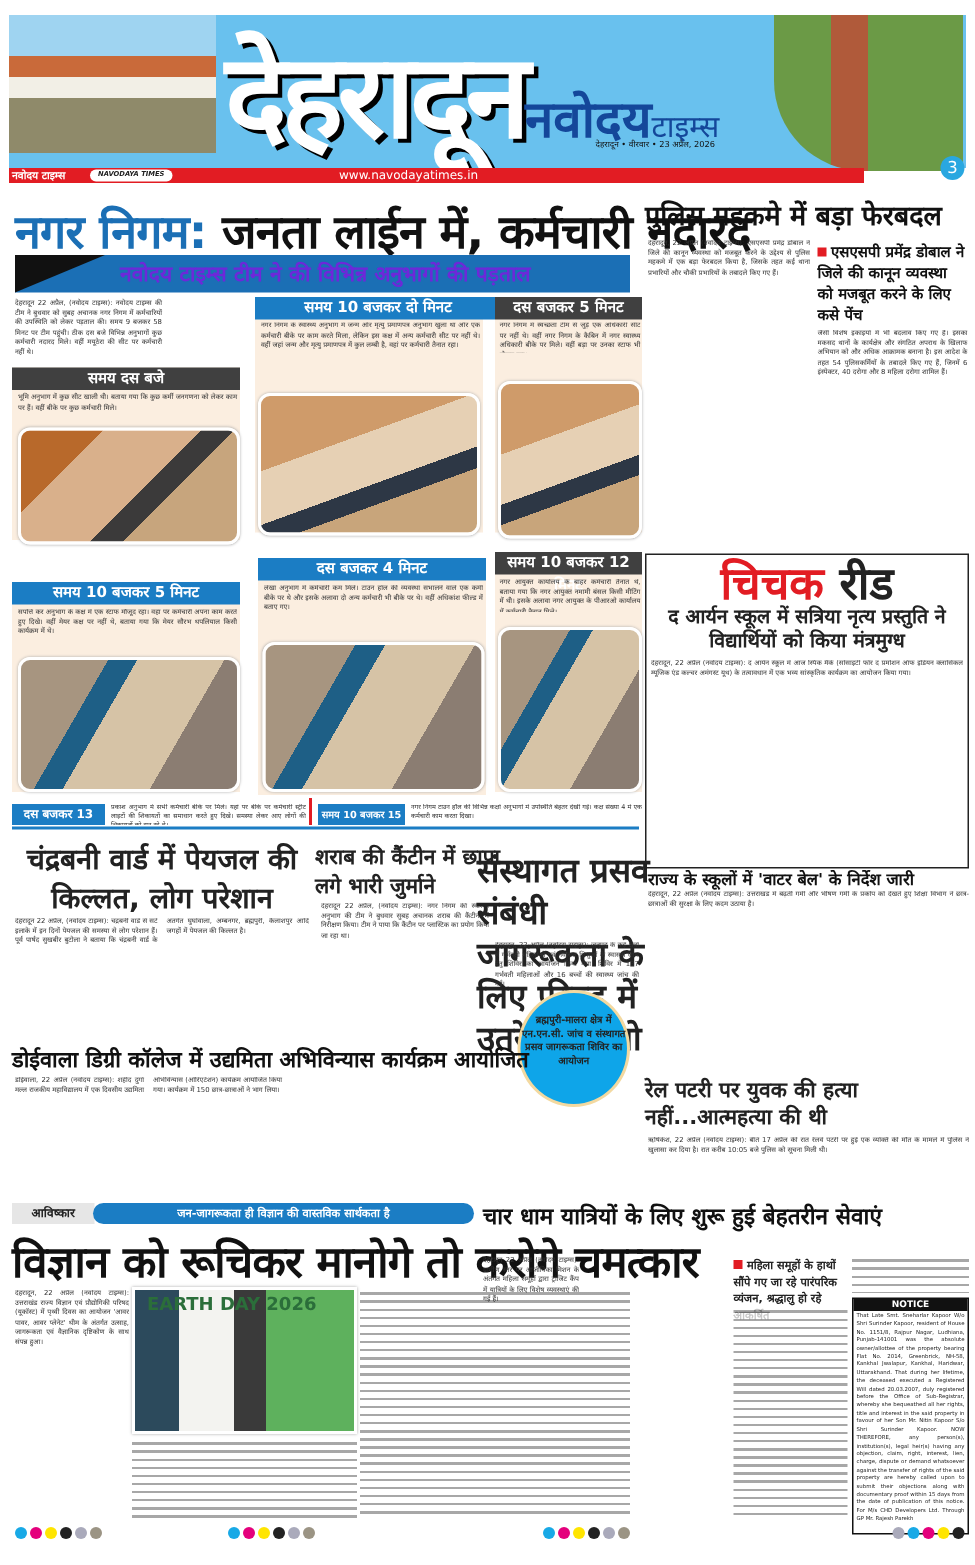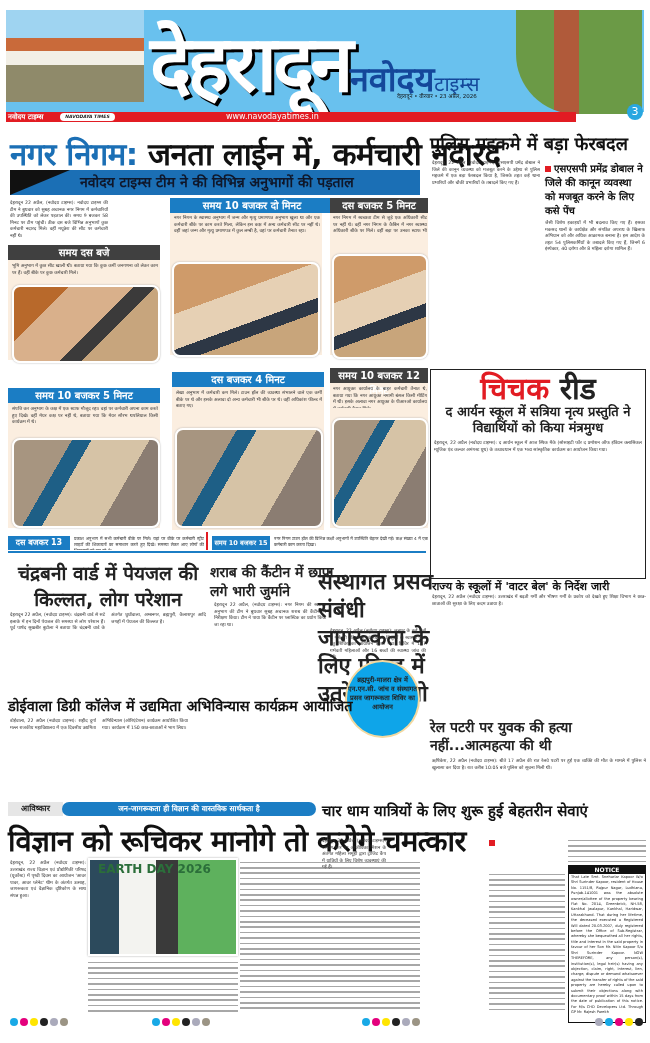--- a/index.html
+++ b/index.html
@@ -19,21 +19,21 @@
 #mast-bar-left{left:8px;top:112px;font-size:7px;color:#fff;font-weight:bold;line-height:10px}
 #mast-bar-pill{left:60px;top:113px;height:8px;width:55px;background:#fff;border-radius:4px;font-size:4.5px;line-height:8px;text-align:center;color:#222;font-weight:bold;font-style:italic}
 #mast-url{left:226px;top:112px;font-size:8px;color:#fff;font-weight:normal;line-height:10px}
 #page-num{left:627px;top:104px;width:16px;height:16px;border-radius:50%;background:#29a7e0;color:#fff;font-size:11px;text-align:center;line-height:16px}
 
 .hl{font-weight:bold;color:#111;white-space:nowrap}
 #lead-hl{left:10px;top:132px;font-size:31px;letter-spacing:-.5px}
 #lead-hl .blue{color:#1b6fb5}
 #lead-banner{left:10px;top:170px;width:410px;height:25px;background:#1b6fb5}
 #lead-banner-tri-l{left:10px;top:170px;width:0;height:0;border-top:25px solid #111;border-right:60px solid transparent}
-#lead-banner-text{left:80px;top:172px;font-size:14px;color:#0f172a;font-weight:bold}
+#lead-banner-text{left:80px;top:172px;font-size:14px;color:#6d28d9;font-weight:bold}
 .box-head{height:15px;font-size:10px;color:#fff;text-align:center;line-height:15px;font-weight:bold}
 .blue-h{background:#1b7dc4}.red-h{background:#404040}
 .panel{background:#fbeee0}
 .photo{border-radius:8px;border:2px solid #fff;box-shadow:0 0 2px #aaa}
 .ph-office{background:linear-gradient(135deg,#b8692b 0 25%,#d9b08b 25% 55%,#3b3a3a 55% 65%,#c7a57d 65%)}
 .ph-desk{background:linear-gradient(160deg,#cf9b6a 0 35%,#e6d0b4 35% 60%,#2d3745 60% 70%,#c8a57b 70%)}
 .ph-people{background:linear-gradient(120deg,#a79580 0 30%,#1e5f86 30% 40%,#d6c3a6 40% 70%,#8b7d72 70%)}
 .ph-green{background:linear-gradient(90deg,#2c4a5c 0 20%,#f3f3f0 20% 45%,#3a3a3a 45% 60%,#5eb15d 60%)}
 
 #police-hl{left:430px;top:131px;font-size:18px}
@@ -165,21 +165,21 @@
 <div class="abs photo ph-green" style="left:88px;top:858px;width:150px;height:98px;border-radius:0"></div>
 <div class="abs" style="left:98px;top:862px;font-size:12px;font-weight:bold;color:#2b6e3a">EARTH DAY 2026</div>
 <div class="abs" style="left:88px;top:960px;width:150px;height:52px">
     <span class="filler"></span>
   </div>
 <div class="abs" style="left:240px;top:860px;width:180px;height:152px">
     <span class="filler"></span>
   </div>
 
 <div class="abs body-text" style="left:322px;top:838px;width:64px;height:180px;overflow:hidden">देहरादून 22 अप्रैल (नवोदय टाइम्स): ग्रामीण स्तर पर आजीविका मिशन के अंतर्गत महिला समूहों द्वारा ट्रांजिट कैंप में यात्रियों के लिए विशेष व्यवस्थाएं की गई हैं।</div>
-<div id="mahila-side" class="abs"><span class="red-sq"></span></div>
+<div id="mahila-side" class="abs"><span class="red-sq"></span><span>महिला समूहों के हाथों सौंपे गए जा रहे पारंपरिक व्यंजन, श्रद्धालु हो रहे आकर्षित</span></div>
 <div class="abs" style="left:489px;top:872px;width:76px;height:140px">
     <span class="filler"></span>
   </div>
 <div class="abs" style="left:568px;top:838px;width:78px;height:24px">
     <span class="filler"></span>
   </div>
 
 <div id="notice" class="abs">
   <div id="notice-title">NOTICE</div>
   <div id="notice-body">That Late Smt. Sneharlar Kapoor W/o Shri Surinder Kapoor, resident of House No. 1151/8, Rajpur Nagar, Ludhiana, Punjab-141001 was the absolute owner/allottee of the property bearing Flat No. 2014, Greenbrick, NH-58, Kankhal Jwalapur, Kankhal, Haridwar, Uttarakhand. That during her lifetime, the deceased executed a Registered Will dated 20.03.2007, duly registered before the Office of Sub-Registrar, whereby she bequeathed all her rights, title and interest in the said property in favour of her Son Mr. Nitin Kapoor S/o Shri Surinder Kapoor. NOW THEREFORE, any person(s), institution(s), legal heir(s) having any objection, claim, right, interest, lien, charge, dispute or demand whatsoever against the transfer of rights of the said property are hereby called upon to submit their objections along with documentary proof within 15 days from the date of publication of this notice. For M/s CHD Developers Ltd. Through GP Mr. Rajesh Parekh</div>

